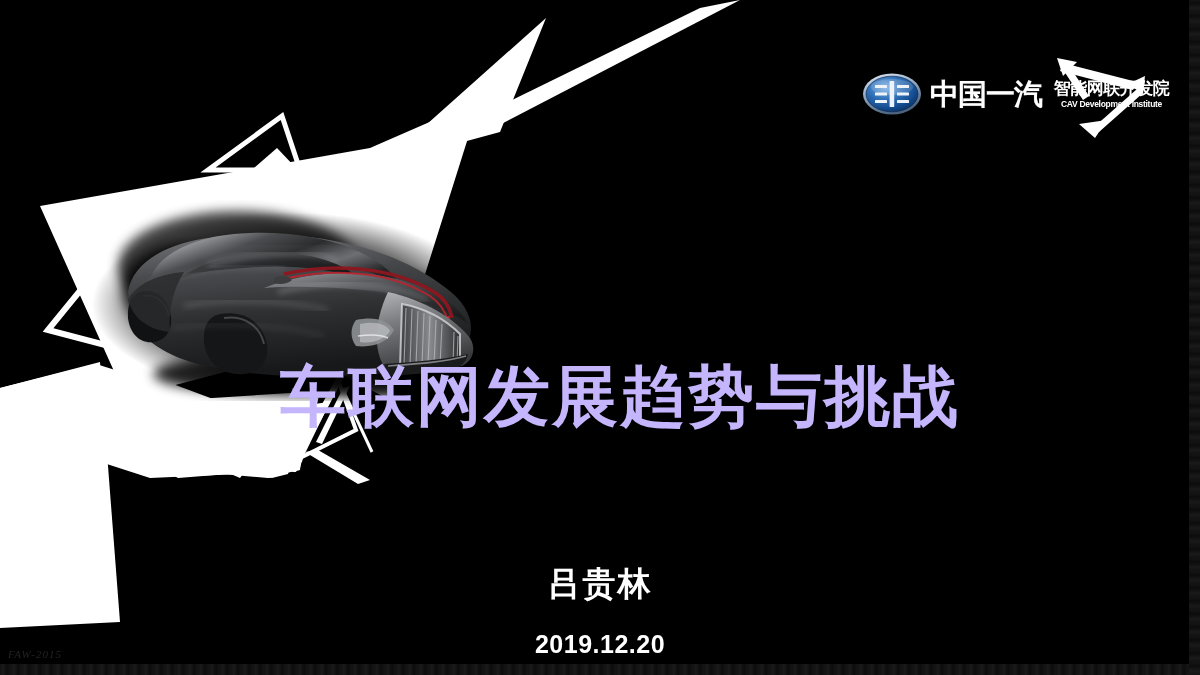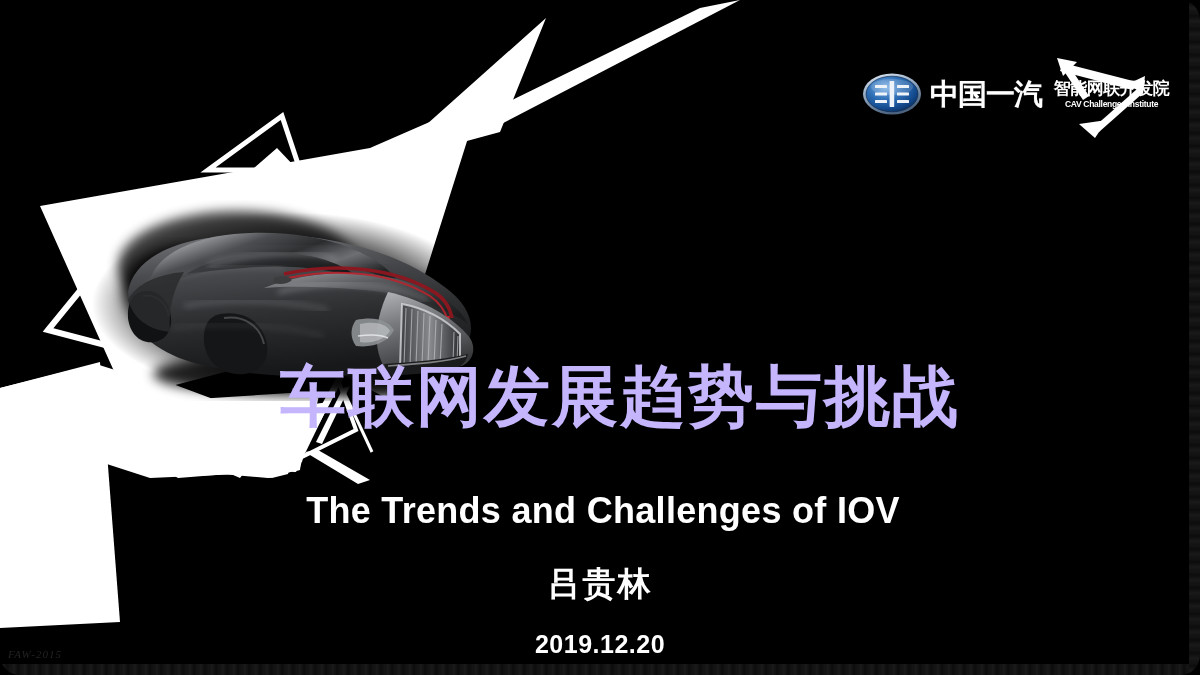--- a/index.html
+++ b/index.html
@@ -7,21 +7,20 @@
     width:1200px; height:675px;
     background:#000;
     overflow:hidden;
     font-family:"Liberation Sans", sans-serif;
   }
   #slide {
     position:relative;
     width:1200px; height:675px;
     background:#000000;
     overflow:hidden;
-    border-radius:20px;
   }
 
   
   #bg-art { position:absolute; inset:0; width:1200px; height:675px; }
 
   
   #car-wrap {
     position:absolute;
     left:88px; top:196px;
     width:420px; height:215px;
@@ -388,26 +387,25 @@
           <polygon points="27,33 33,29 56,64 50,68"></polygon>
 
           <polygon points="30,31 104,50 100,58 27,39"></polygon>
           <polygon points="112,44 110,62 95,52"></polygon>
 
           <polygon points="46,92 62,106 74,88"></polygon>
           <polygon points="104,57 110,61 66,100 60,96"></polygon>
         </g>
       </svg>
       <div id="inst-cn">智能网联开发院</div>
-      <div id="inst-en">CAV Challenges Institute</div>
+      <div id="inst-en">CAV Development Institute</div>
     </div>
   </div>
 
   <div id="title-cn">车联网发展趋势与挑战</div>
-  <div id="title-en">The Trends and Challenges of IOV</div>
   <div id="author">吕贵林</div>
   <div id="date">2019.12.20</div>
 
   <div id="watermark">FAW-2015</div>
   <div id="edge-bottom"></div>
   <div id="edge-right"></div>
 
 </div>
 
 </body></html>

